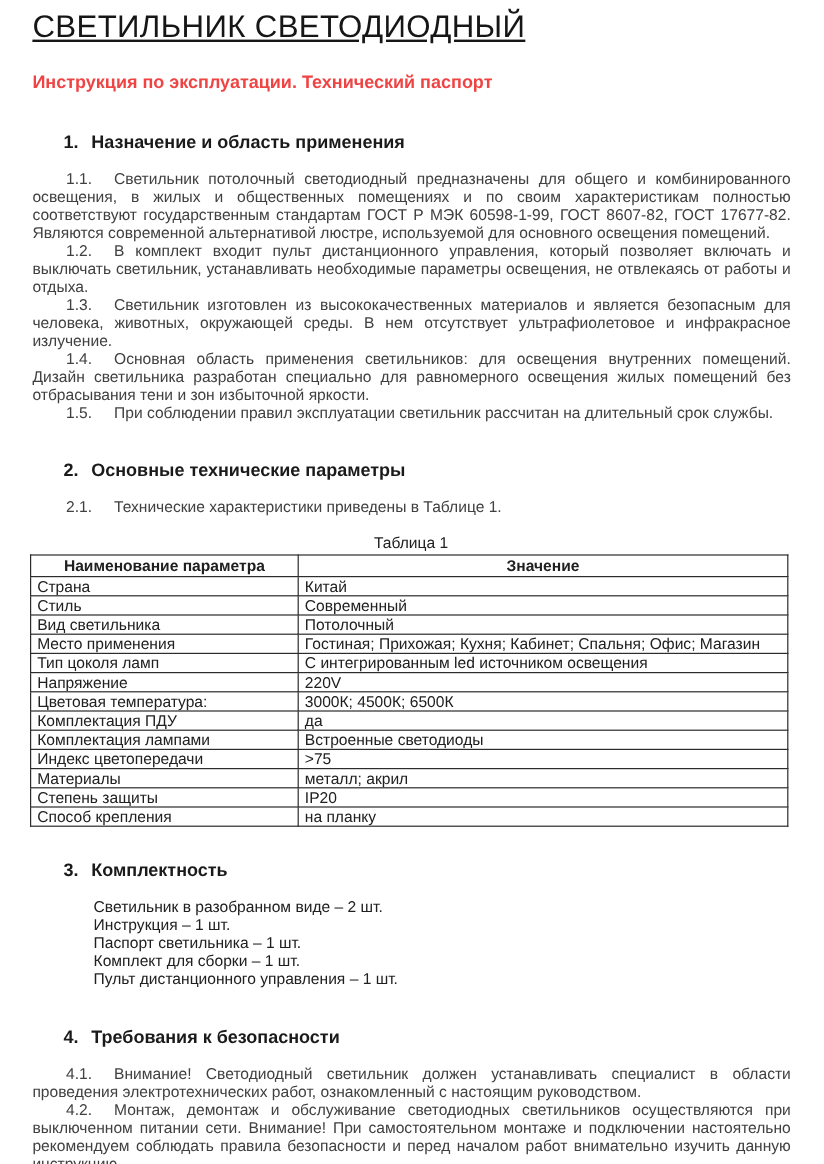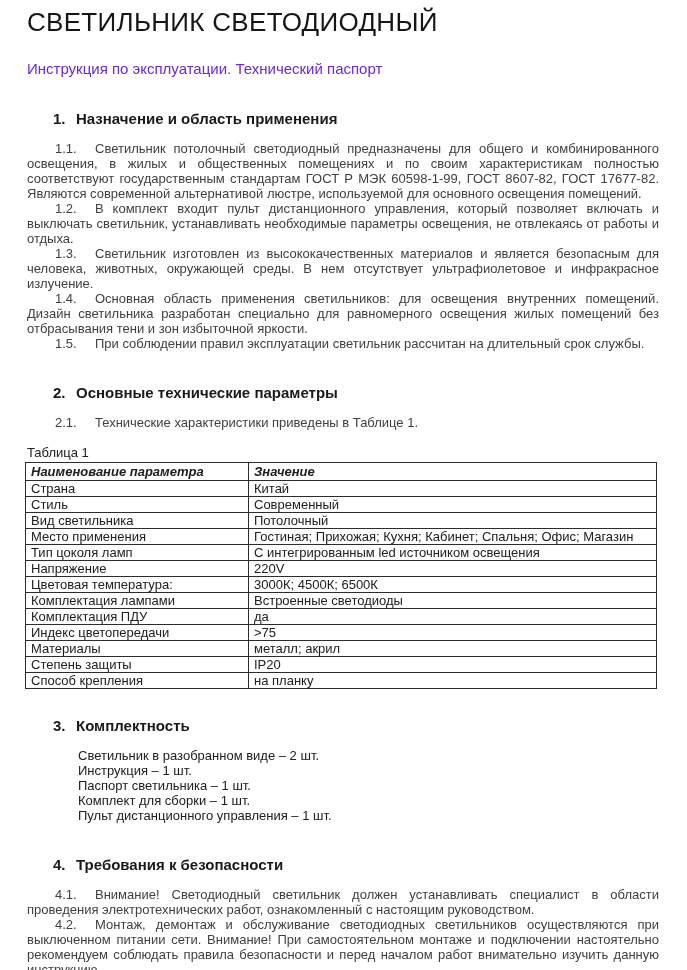--- a/index.html
+++ b/index.html
@@ -5,36 +5,36 @@
   html,body{margin:0;padding:0;}
   body{
     width:687px;height:970px;overflow:hidden;
     background:#ffffff;color:#1b1b1b;
     font-family:"Liberation Sans",sans-serif;
     -webkit-font-smoothing:antialiased;
   }
   .page{padding:6px 28px 0 27px;box-sizing:border-box;width:687px;height:970px;}
   .title{
     font-size:26px;font-weight:400;line-height:32px;margin:0;
-    letter-spacing:0.3px;color:#161616;
+    letter-spacing:0.3px;color:#161616;text-decoration:underline;
   }
-  .subtitle{font-size:15px;font-weight:400;margin-top:22px;color:#6d28d9;}
+  .subtitle{font-size:15px;font-weight:700;margin-top:22px;color:#ef4444;}
   .sec-heading{font-size:15px;font-weight:700;line-height:18px;margin-top:33px;margin-bottom:13px;color:#1a1a1a;}
   .sec-heading.gap-lg{margin-top:28px;}
   .sec-num{display:inline-block;margin-left:26px;width:23px;}
   .body-p{font-size:13px;line-height:15px;margin:0;text-align:justify;color:#404040;}
   .pnum{display:inline-block;margin-left:28px;width:40px;text-align:left;}
-  .table-caption{font-size:13px;text-align:left;margin-top:15px;margin-bottom:2px;padding-right:1px;color:#202020;}
+  .table-caption{font-size:13px;text-align:center;margin-top:15px;margin-bottom:2px;padding-right:1px;color:#202020;}
   table.specs{border-collapse:collapse;width:632px;margin-left:-2px;table-layout:fixed;}
   table.specs th, table.specs td{
     border:1px solid #2c2c2c;font-size:13px;line-height:14px;
     padding:0 5px;height:15px;overflow:hidden;white-space:nowrap;
     color:#202020;
   }
-  table.specs th{font-weight:700;text-align:left;height:17px;font-style:italic;}
+  table.specs th{font-weight:700;text-align:center;height:17px;}
   table.specs col.c1{width:223px;}
   .list{margin-top:11px;}
   .list-item{font-size:13px;line-height:15px;margin-left:51px;color:#202020;}
 </style>
 </head>
 <body>
 
 <div class="page">
 
   <h1 class="title">СВЕТИЛЬНИК СВЕТОДИОДНЫЙ</h1>
@@ -88,26 +88,26 @@
         </tr>
       <tr>
           <td>Напряжение</td>
           <td>220V</td>
         </tr>
       <tr>
           <td>Цветовая температура:</td>
           <td>3000К; 4500К; 6500К</td>
         </tr>
       <tr>
+          <td>Комплектация ПДУ</td>
+          <td>да</td>
+        </tr>
+      <tr>
           <td>Комплектация лампами</td>
           <td>Встроенные светодиоды</td>
-        </tr>
-      <tr>
-          <td>Комплектация ПДУ</td>
-          <td>да</td>
         </tr>
       <tr>
           <td>Индекс цветопередачи</td>
           <td>&gt;75</td>
         </tr>
       <tr>
           <td>Материалы</td>
           <td>металл; акрил</td>
         </tr>
       <tr>

